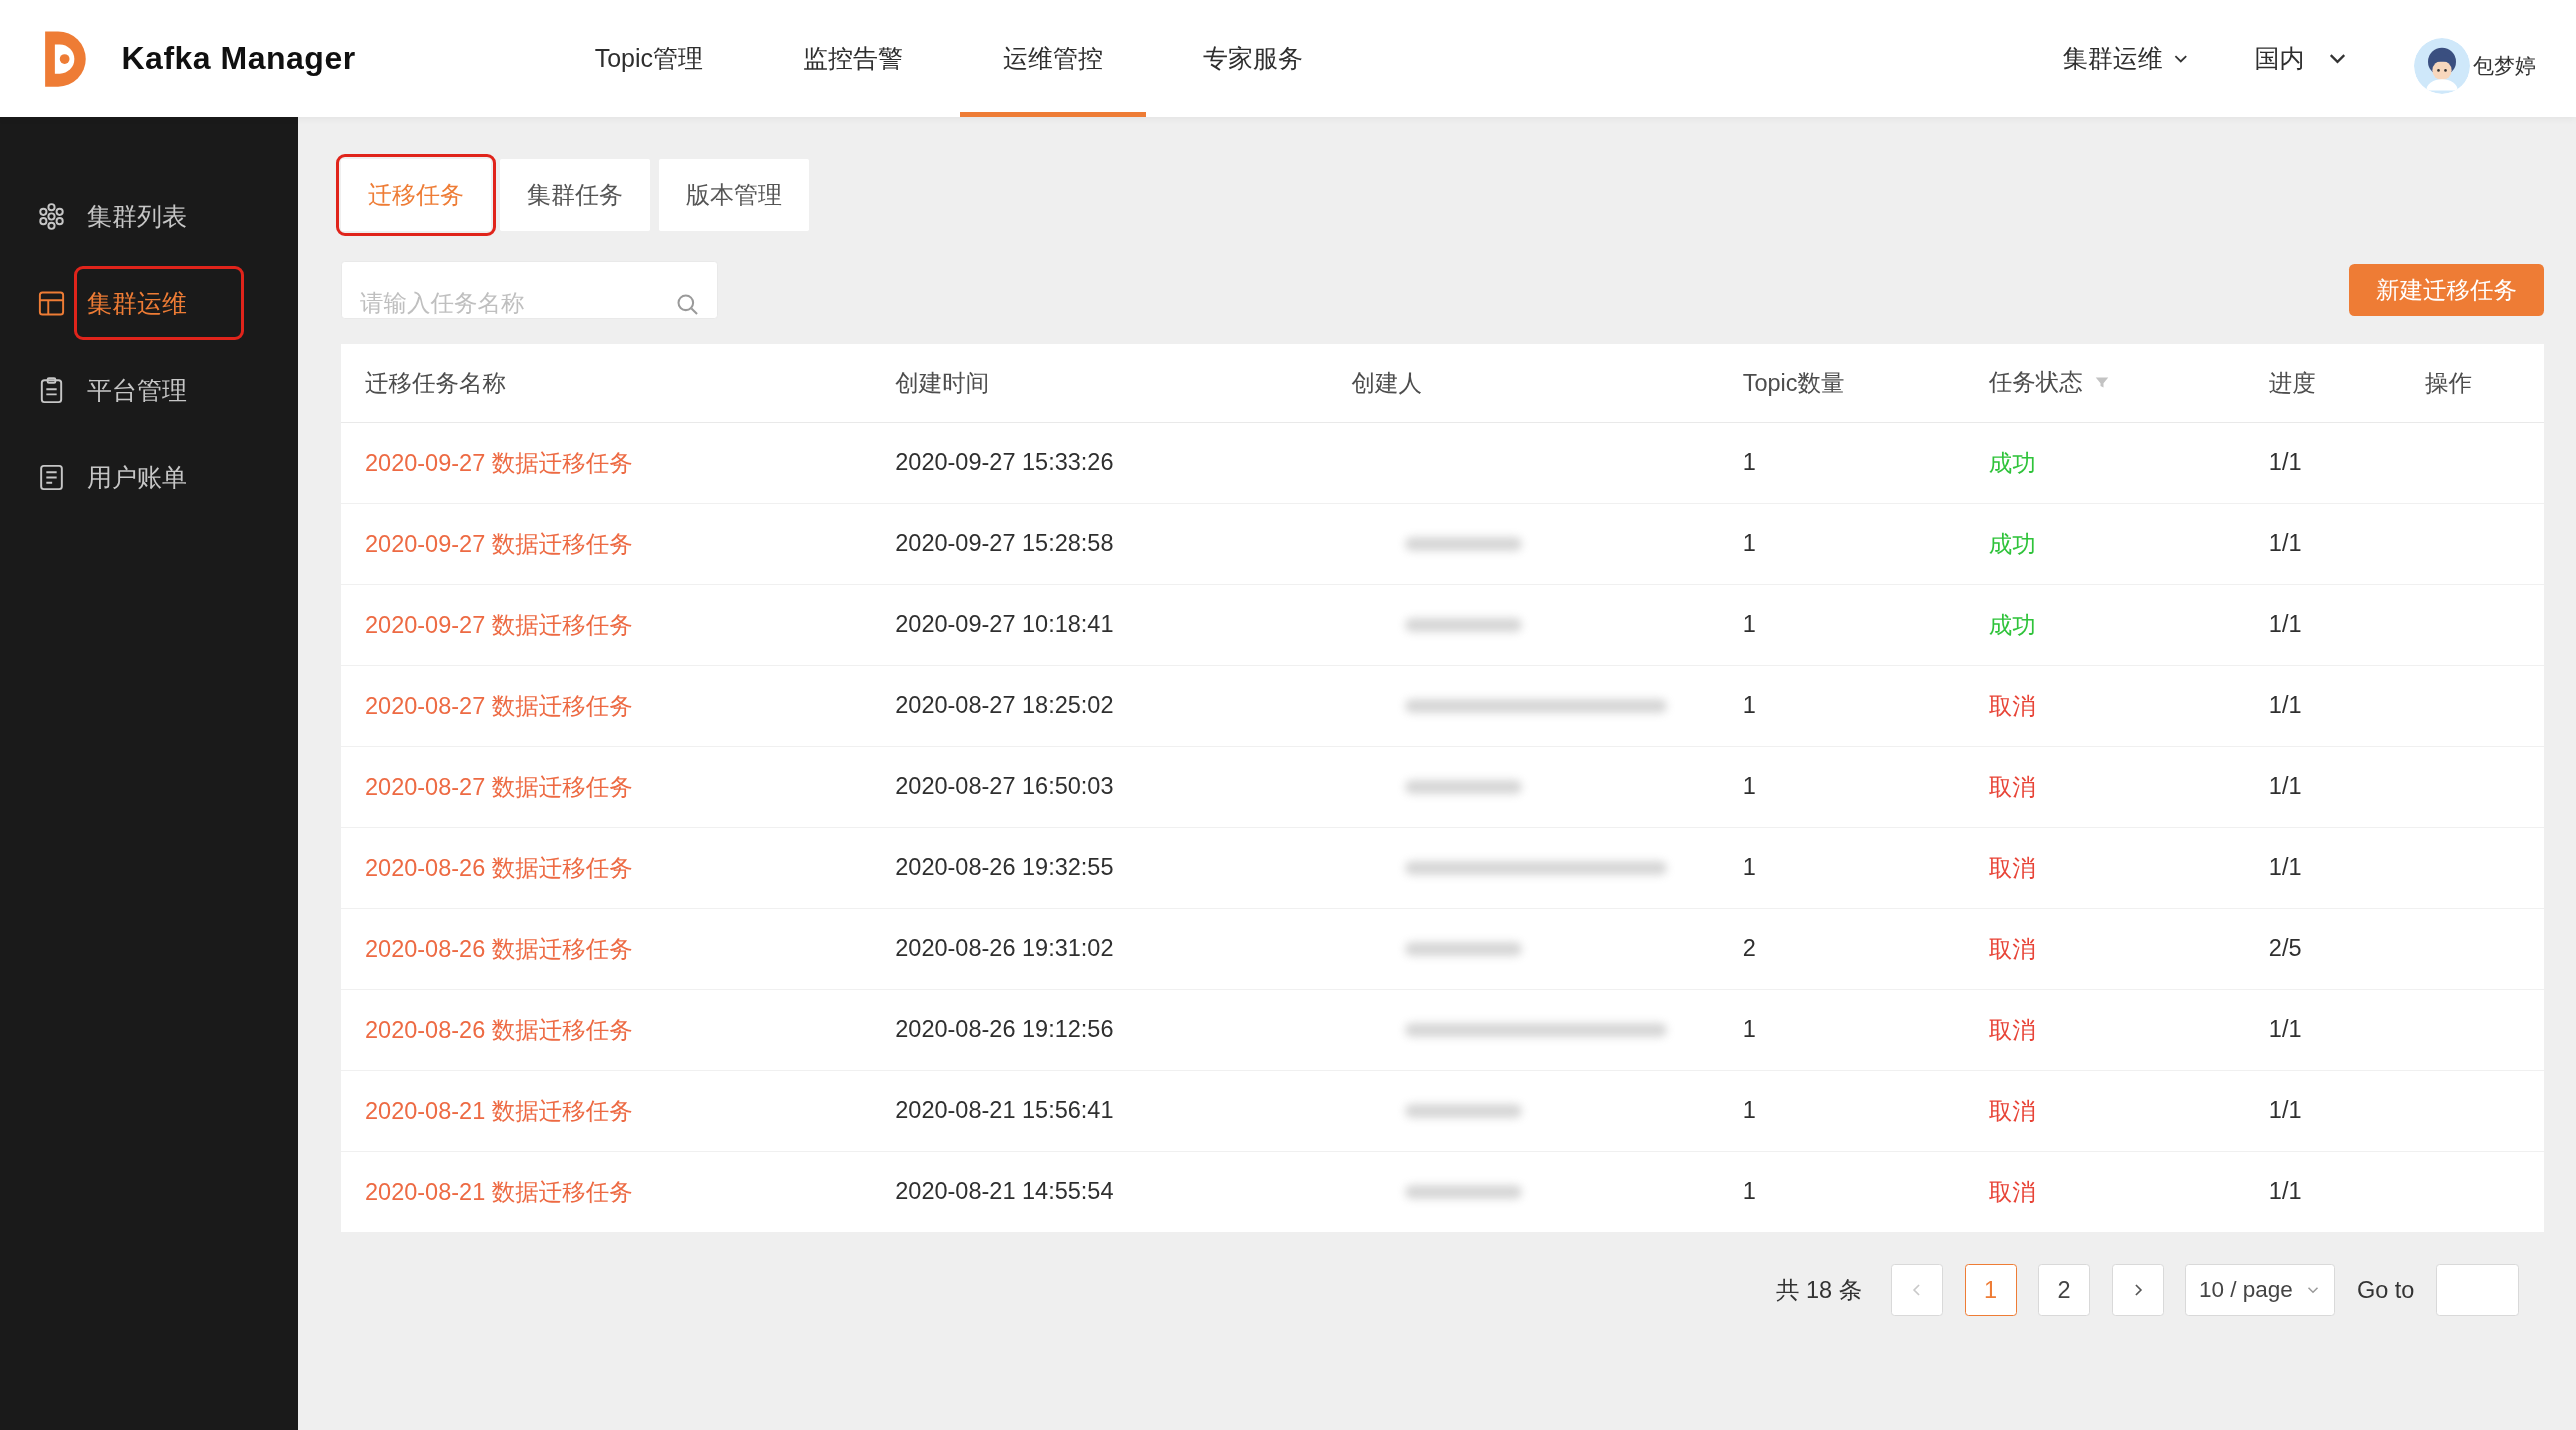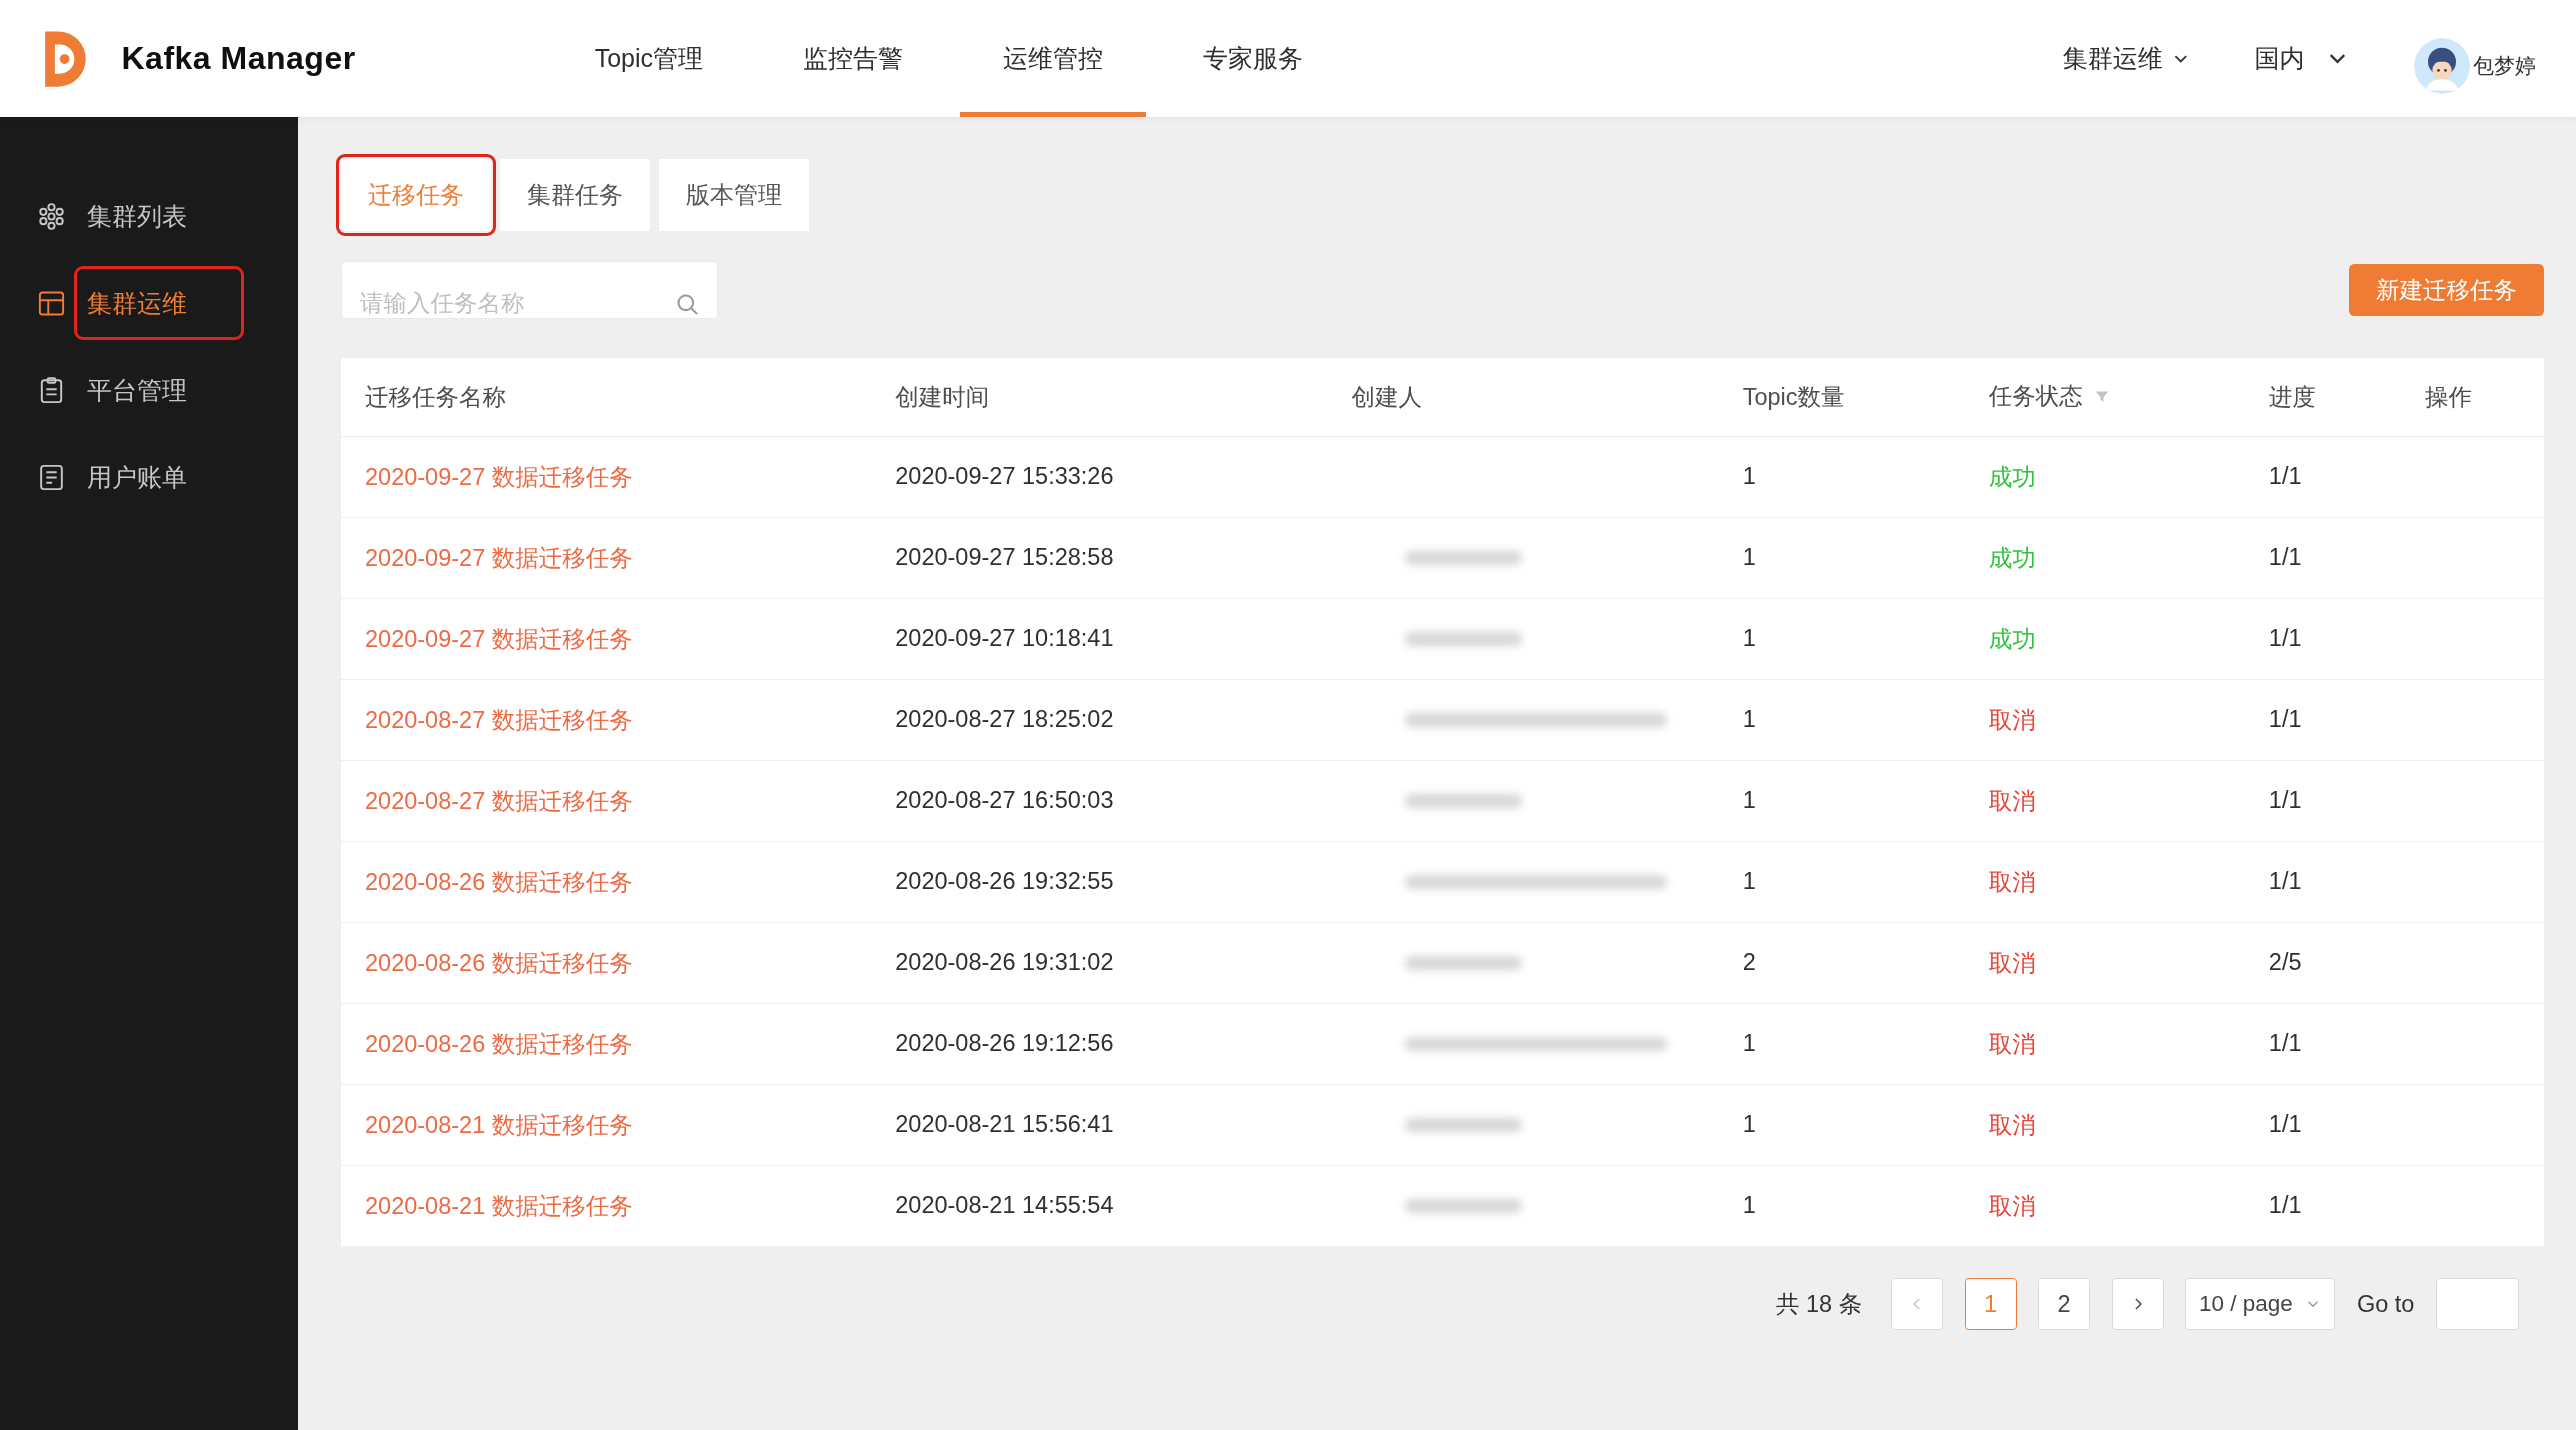--- a/index.html
+++ b/index.html
@@ -39,21 +39,21 @@
   .tabs{display:flex;gap:9px;}
   .tab{position:relative;height:72px;padding:0 27px;background:#fff;display:flex;align-items:center;font-size:24px;color:#555;cursor:pointer;border-radius:1.8px;}
   .tab.active{color:var(--accent);}
   .toolbar{margin-top:30px;display:flex;align-items:center;}
   .search-box{width:377px;height:58px;background:#fff;border:0.9px solid #e9e9e9;border-radius:3.6px;display:flex;align-items:flex-end;padding:0 16px;}
   .search-input{flex:1;min-width:0;border:none;outline:none;font-size:23.5px;color:#333;background:transparent;font-family:inherit;}
   .search-input::placeholder{color:#bfbfbf;}
   .search-ic{color:#9a9a9a;display:flex;cursor:pointer;}
   .create-btn{margin-left:auto;height:52px;padding:0 27px;background:var(--accent);color:#fff;font-size:23.5px;border:none;border-radius:5.4px;cursor:pointer;font-family:inherit;}
   
-  .table-card{margin-top:39px;background:#fff;}
+  .table-card{margin-top:25px;background:#fff;}
   table{width:100%;border-collapse:collapse;table-layout:fixed;}
   th{text-align:left;font-weight:400;font-size:23.5px;color:#4d4d4d;height:78px;border-bottom:0.9px solid #e9e9e9;padding:0;white-space:nowrap;}
   td{font-size:23.5px;color:#2f2f2f;height:81px;padding:0;border-bottom:0.9px solid #f0f0f0;white-space:nowrap;}
   tbody tr:last-child td{border-bottom:none;}
   th:first-child,td:first-child{padding-left:24px;}
   .task-link{color:var(--link);cursor:pointer;text-decoration:none;}
   .st-success{color:var(--success);}
   .st-cancel{color:var(--cancel);}
   .filter-ic{display:inline-block;vertical-align:-2.7px;margin-left:9px;cursor:pointer;}
   .smudge{display:inline-block;height:14.4px;margin-left:54px;border-radius:7.2px;background:#8a8a8a;opacity:.35;filter:blur(4.5px);}

